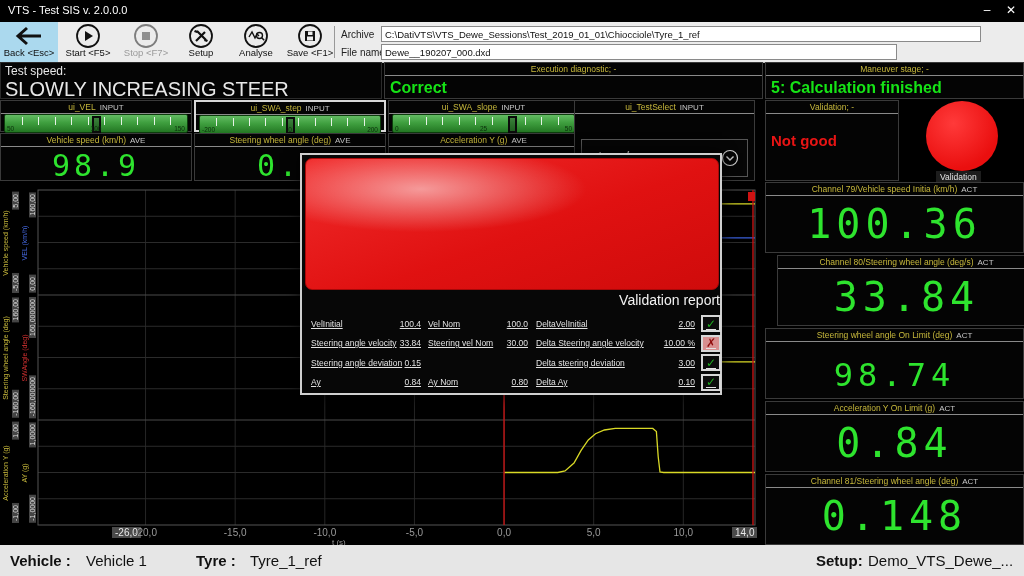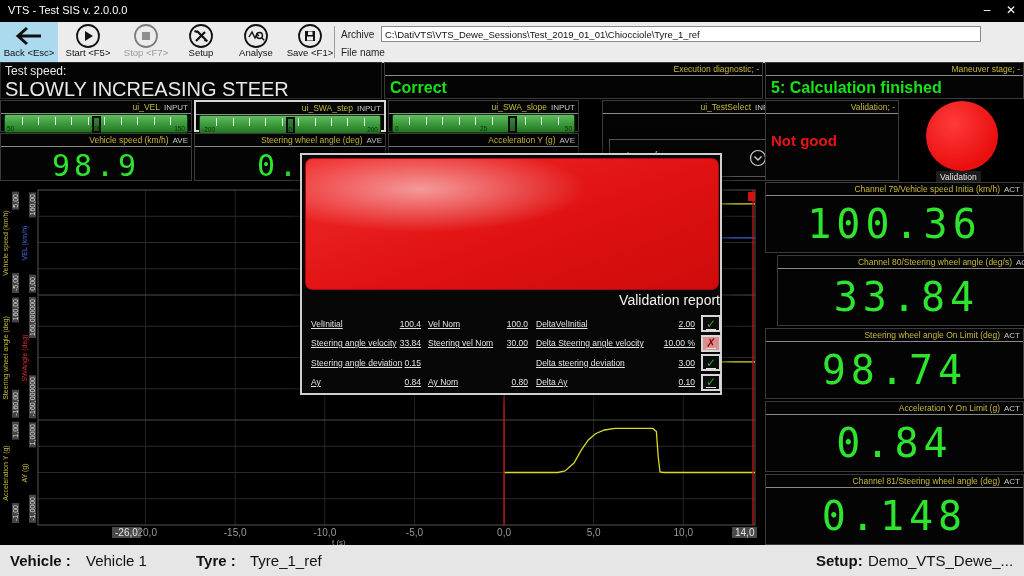--- a/index.html
+++ b/index.html
@@ -16,21 +16,21 @@
   .tbtn.active{background:#abd9ee;}
   .tbtn .ticon{height:26px;margin-top:1px;}
   .tbtn .tlabel{font-size:9.5px;margin-top:-2px;}
   .tbtn.disabled .tlabel{color:#9a9a9a;}
   .tsep{position:absolute;left:334px;top:4px;width:1px;height:32px;background:#999;}
   .tfl{position:absolute;left:341px;font-size:10px;color:#222;}
   .tfield{position:absolute;left:381px;height:14px;background:#fff;border:1px solid #8a8a8a;
           font-size:9.5px;color:#111;padding:0 3px;font-family:"Liberation Sans",sans-serif;}
   
   .panel{position:absolute;background:#040404;border:1px solid #3a3a3a;box-sizing:border-box;}
-  .ptitle{display:flex;justify-content:flex-end;align-items:center;border-bottom:1px solid #8a8a8a;
+  .ptitle{display:flex;justify-content:center;align-items:center;border-bottom:1px solid #8a8a8a;
           padding:1px 3px;font-size:8.5px;color:#c8b93c;white-space:nowrap;overflow:hidden;}
   .ptag{color:#c8c8c8;font-size:8px;flex:none;margin-left:4px;}
   .bigval{font-family:"DejaVu Sans Mono",monospace;color:#2ee42e;text-align:center;}
   .statusgreen{color:#16e316;font-weight:bold;font-size:16px;padding:6px 5px 0 5px;}
   .statusred{color:#e81414;font-weight:bold;font-size:15px;padding:18px 5px 0 5px;}
   
   .gaugebar{position:absolute;left:3px;right:3px;top:13px;height:17px;border:1px solid #0d3d0d;border-radius:2px;
     background:linear-gradient(#63bc63,#3f9f3f 45%,#237723);}
   .gtick{position:absolute;top:2px;width:1px;height:8px;background:#e6f2e6;}
   .gcursor{position:absolute;top:1px;width:5px;height:13px;border:2px solid #0b0b0b;background:rgba(20,40,20,.35);}
@@ -126,20 +126,21 @@
               <rect x="11" y="8.5" width="4.5" height="3.5" fill="#ececec"></rect>
               <rect x="10" y="13.5" width="6" height="4" fill="#ececec"></rect>
             </svg></div>
           <div class="tlabel">Save &lt;F1&gt;</div>
         </div>
       </div>
     <div class="tsep"></div>
     <span class="tfl" style="top:7px;">Archive</span>
     <span class="tfl" style="top:25px;">File name</span>
     <input class="tfield" style="top: 4px; width: 592px;" value="C:\DatiVTS\VTS_Dewe_Sessions\Test_2019_01_01\Chiocciole\Tyre_1_ref">
+    <input class="tfield" style="top: 22px; width: 508px;" value="Dewe__190207_000.dxd">
   </div>
 
   <div class="panel" style="left:0;top:62px;width:382px;height:37px;border-color:#2a2a2a;">
     <div style="color:#e8e8e8;font-size:12px;padding:1px 4px 0 4px;">Test speed:</div>
     <div style="color:#e8e8e8;font-size:20px;padding:0 4px;">SLOWLY INCREASING STEER</div>
   </div>
   <div class="panel" style="left:384px;top:62px;width:379px;height:37px;">
     <div class="ptitle">
         <span>Execution diagnostic; -</span>
       </div>
@@ -237,21 +238,21 @@
       </div>
       <div class="panel" style="left: 388px; top: 133px; width: 191px; height: 48px;">
         <div class="ptitle">
           <span>Acceleration Y (g)</span>
           <span class="ptag">AVE</span>
         </div>
         <div class="bigval" style="font-size: 30px; letter-spacing: 4px; margin-top: 1px;">0.00</div>
       </div>
     </div>
 
-  <div class="panel" style="left:602px;top:100px;width:181px;height:81px;">
+  <div class="panel" style="left:574px;top:100px;width:181px;height:81px;">
     <div class="ptitle">
       <span>ui_TestSelect</span>
       <span class="ptag">INPUT</span>
     </div>
     <div class="ddbox">
       <span class="ddtext">step / ramp</span>
       <svg width="18" height="18" viewBox="0 0 18 18">
         <circle cx="9" cy="9" r="7.5" fill="none" stroke="#cfcfcf" stroke-width="1.2"></circle>
         <path d="M5.5 7.5 L9 11 L12.5 7.5" fill="none" stroke="#cfcfcf" stroke-width="1.4"></path>
       </svg>
@@ -280,21 +281,21 @@
           <span>Channel 80/Steering wheel angle (deg/s)</span>
           <span class="ptag">ACT</span>
         </div>
         <div class="bigval" style="font-size: 40px; letter-spacing: 5px; margin-top: 5px;">33.84</div>
       </div>
       <div class="panel" style="left: 765px; top: 328px; width: 259px; height: 71px;">
         <div class="ptitle">
           <span>Steering wheel angle On Limit (deg)</span>
           <span class="ptag">ACT</span>
         </div>
-        <div class="bigval" style="font-size: 40px; letter-spacing: 5px; margin-top: 5px;">98.74</div>
+        <div class="bigval" style="font-size: 32px; letter-spacing: 5px; margin-top: 14px;">98.74</div>
       </div>
       <div class="panel" style="left: 765px; top: 401px; width: 259px; height: 71px;">
         <div class="ptitle">
           <span>Acceleration Y On Limit (g)</span>
           <span class="ptag">ACT</span>
         </div>
         <div class="bigval" style="font-size: 40px; letter-spacing: 5px; margin-top: 5px;">0.84</div>
       </div>
       <div class="panel" style="left: 765px; top: 474px; width: 259px; height: 71px;">
         <div class="ptitle">

